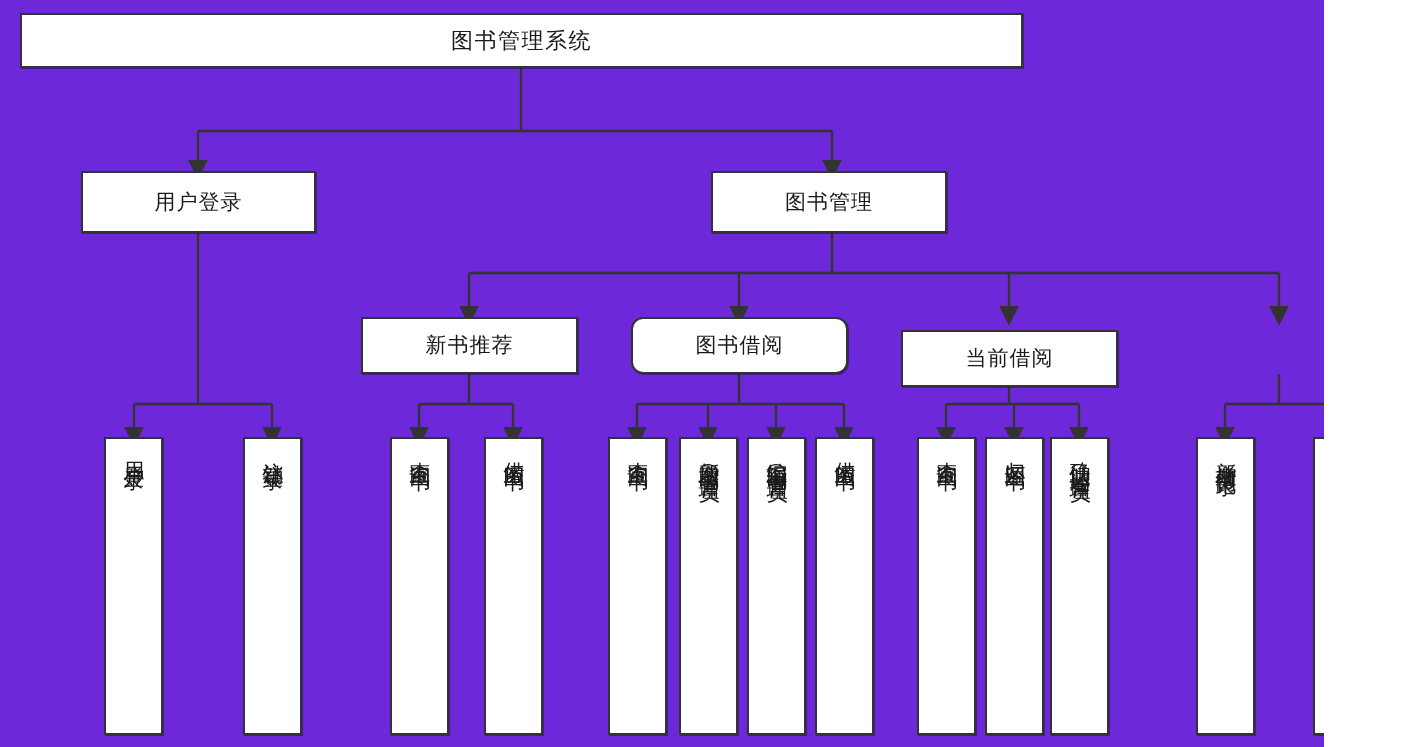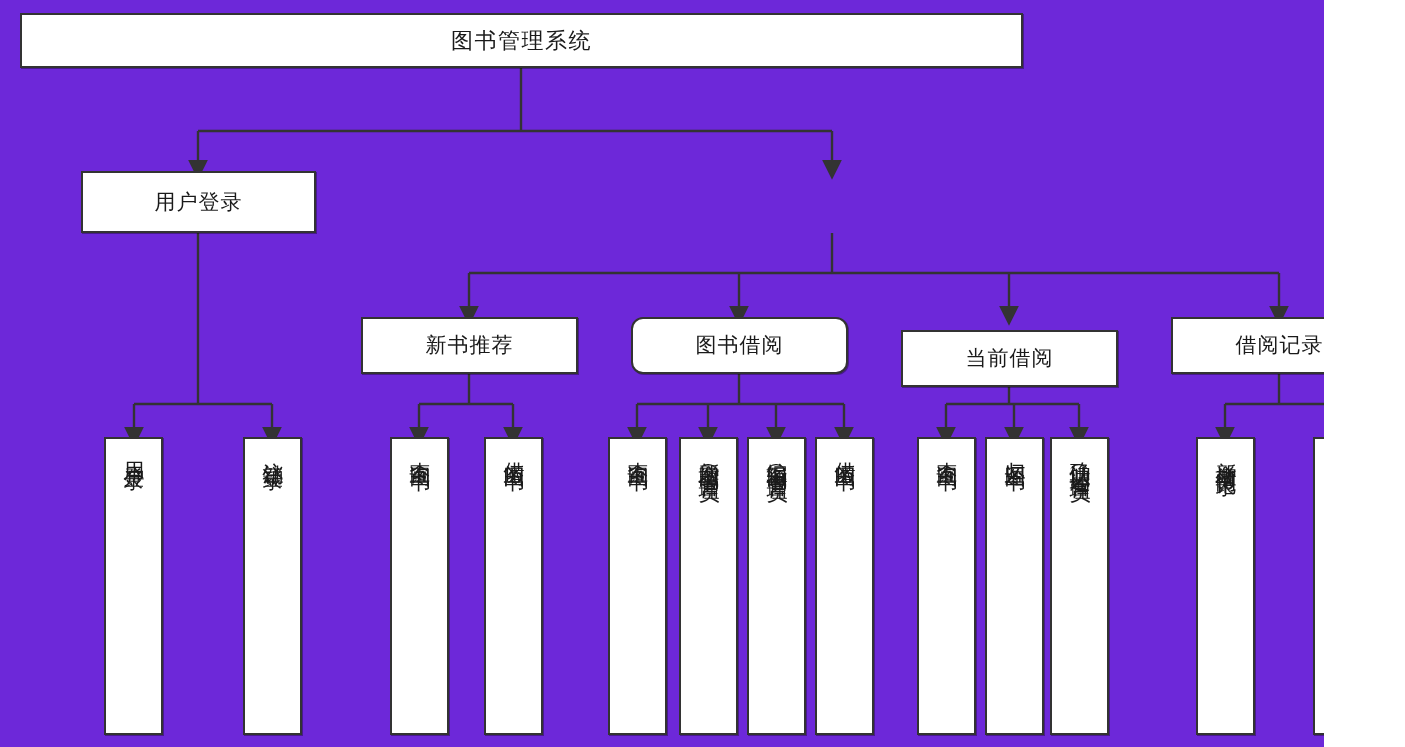--- a/index.html
+++ b/index.html
@@ -130,33 +130,33 @@
     </g>
   </svg>
 
   <div class="node horiz root" style="left:20px; top:13px; width:1003px; height:55px;">
     <span class="node-label">图书管理系统</span>
   </div>
 
   <div class="node horiz" style="left:81px; top:171px; width:235px; height:62px;">
     <span class="node-label">用户登录</span>
   </div>
+  <div class="node horiz" style="left:711px; top:171px; width:236px; height:62px;">
+    <span class="node-label">图书管理</span>
+  </div>
 
   <div class="node horiz" style="left:361px; top:317px; width:217px; height:57px;">
     <span class="node-label">新书推荐</span>
   </div>
   <div class="node horiz" style="left:631px; top:317px; width:217px; height:57px;border-radius:12px;">
     <span class="node-label">图书借阅</span>
   </div>
   <div class="node horiz" style="left:901px; top:330px; width:217px; height:57px;">
     <span class="node-label">当前借阅</span>
   </div>
-  <div class="node horiz" style="left:1171px; top:317px; width:217px; height:57px;">
-    <span class="node-label">借阅记录</span>
-  </div>
 
   <div class="node vert" style="left:104px; top:437px; width:59px; height:298px;">
     <span class="node-label">用户登录</span>
   </div>
   <div class="node vert" style="left:243px; top:437px; width:59px; height:298px;">
     <span class="node-label">注销登录</span>
   </div>
 
   <div class="node vert" style="left:390px; top:437px; width:59px; height:298px;">
     <span class="node-label">查询图书</span>

